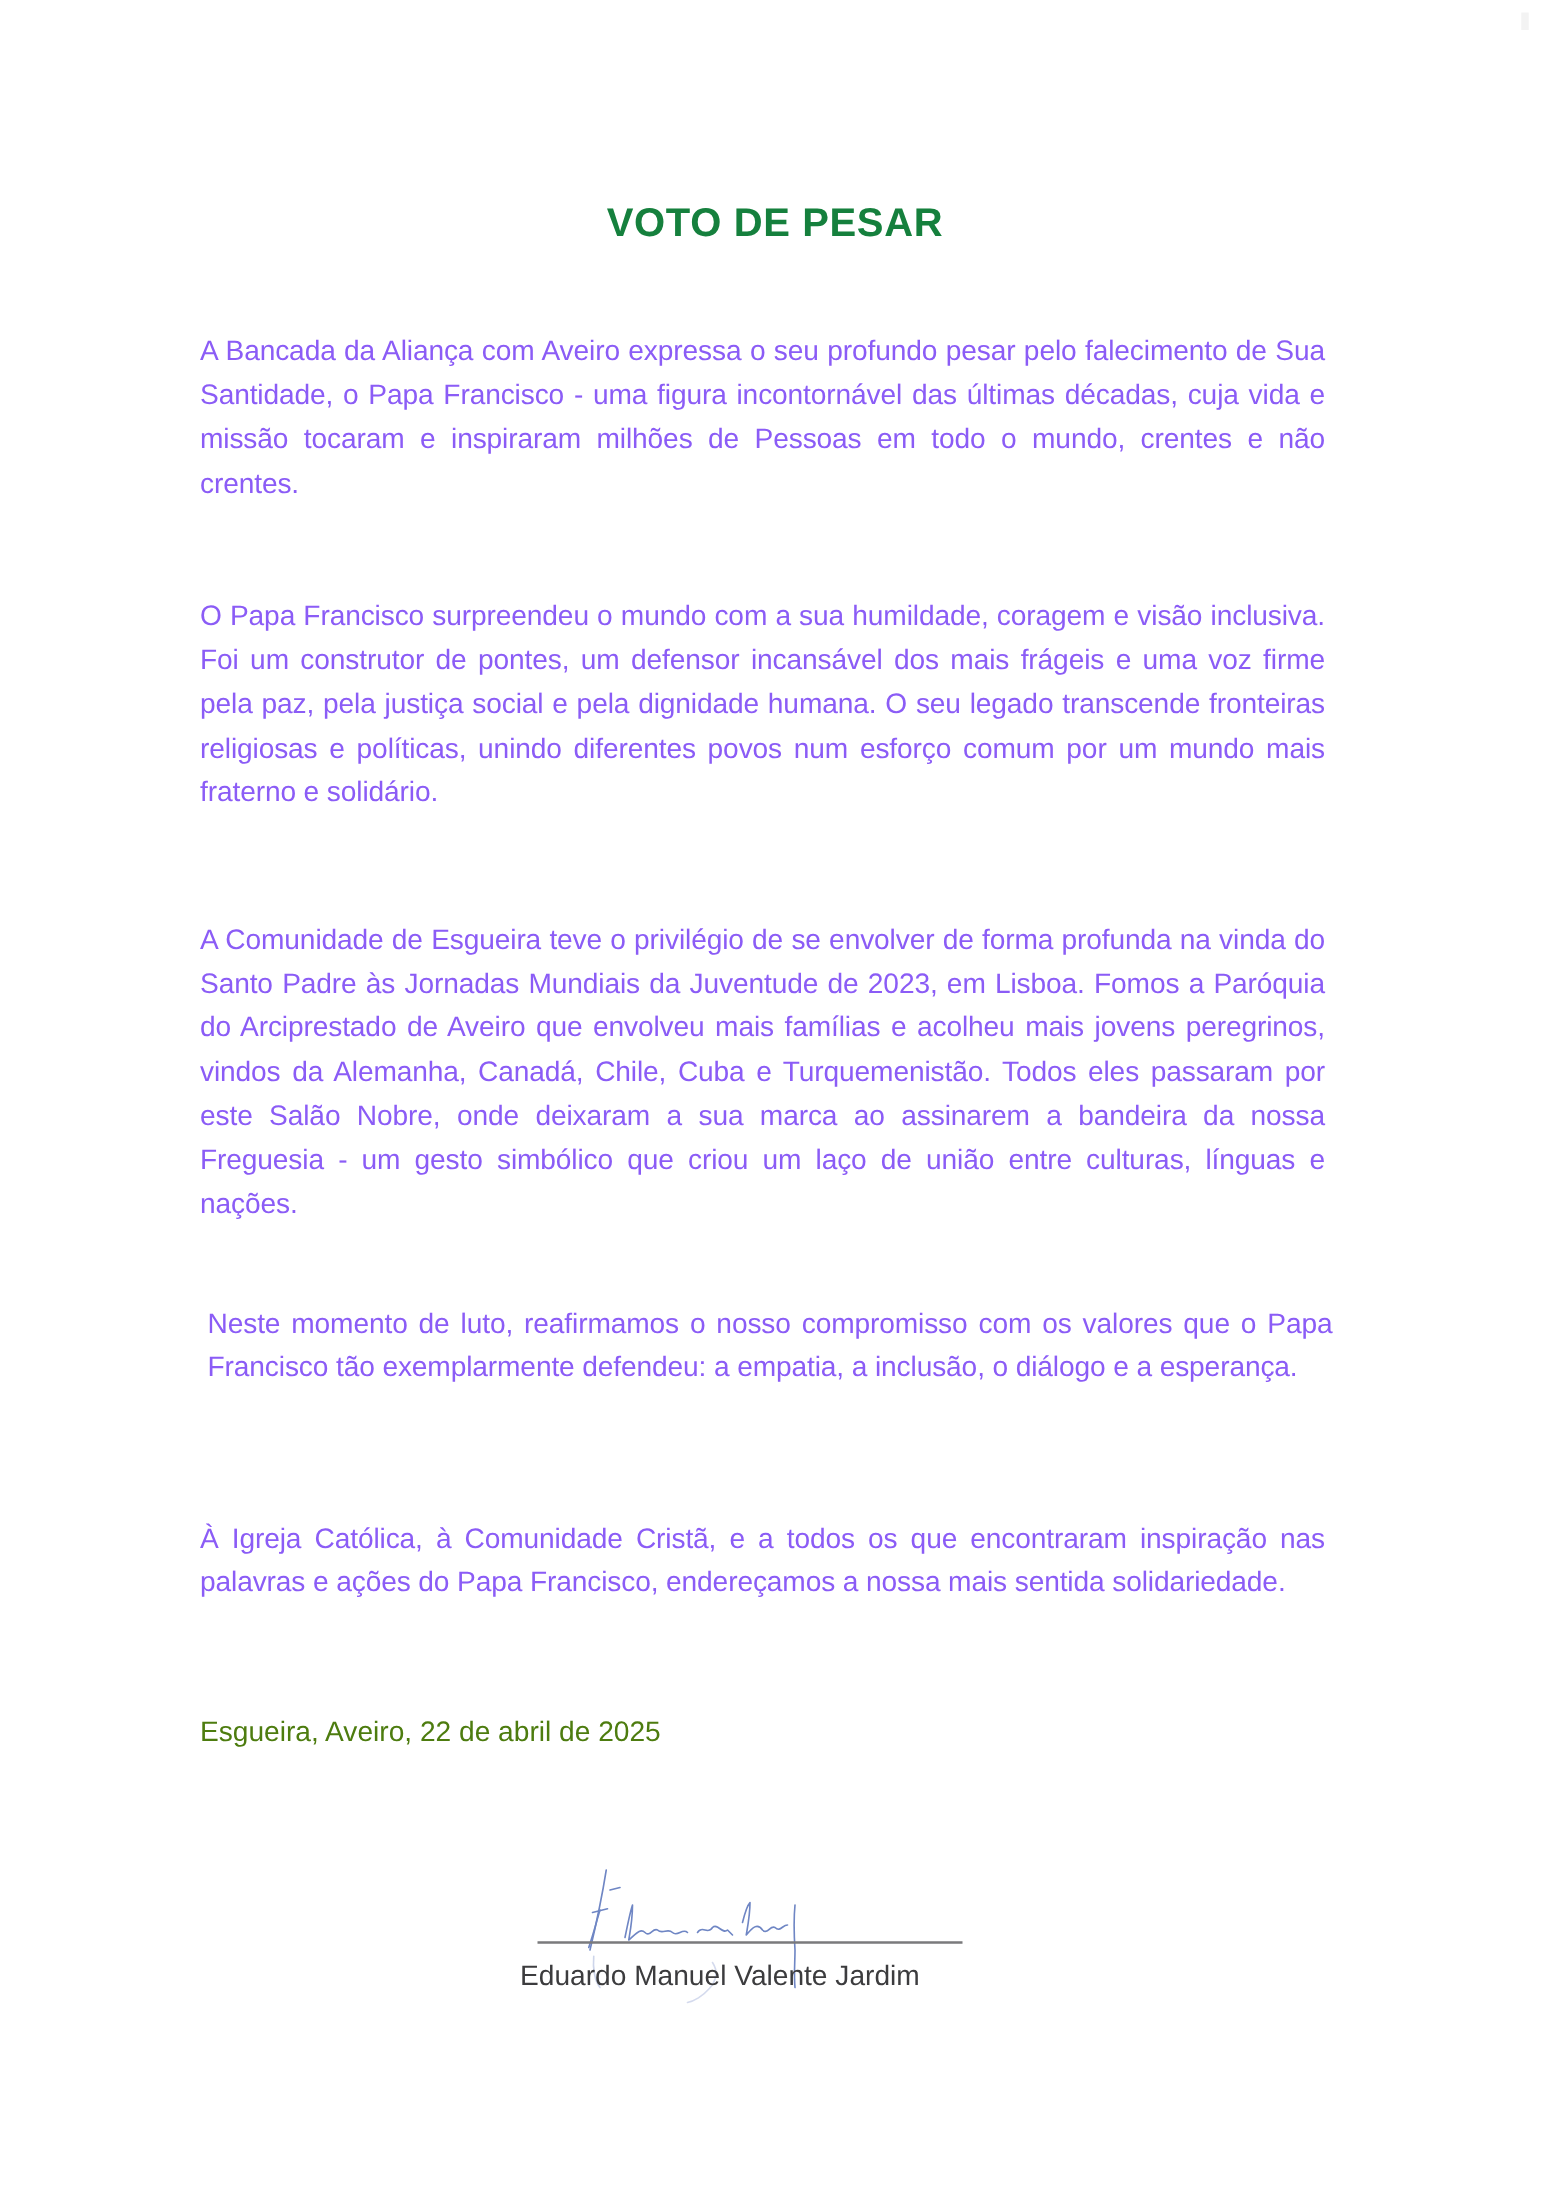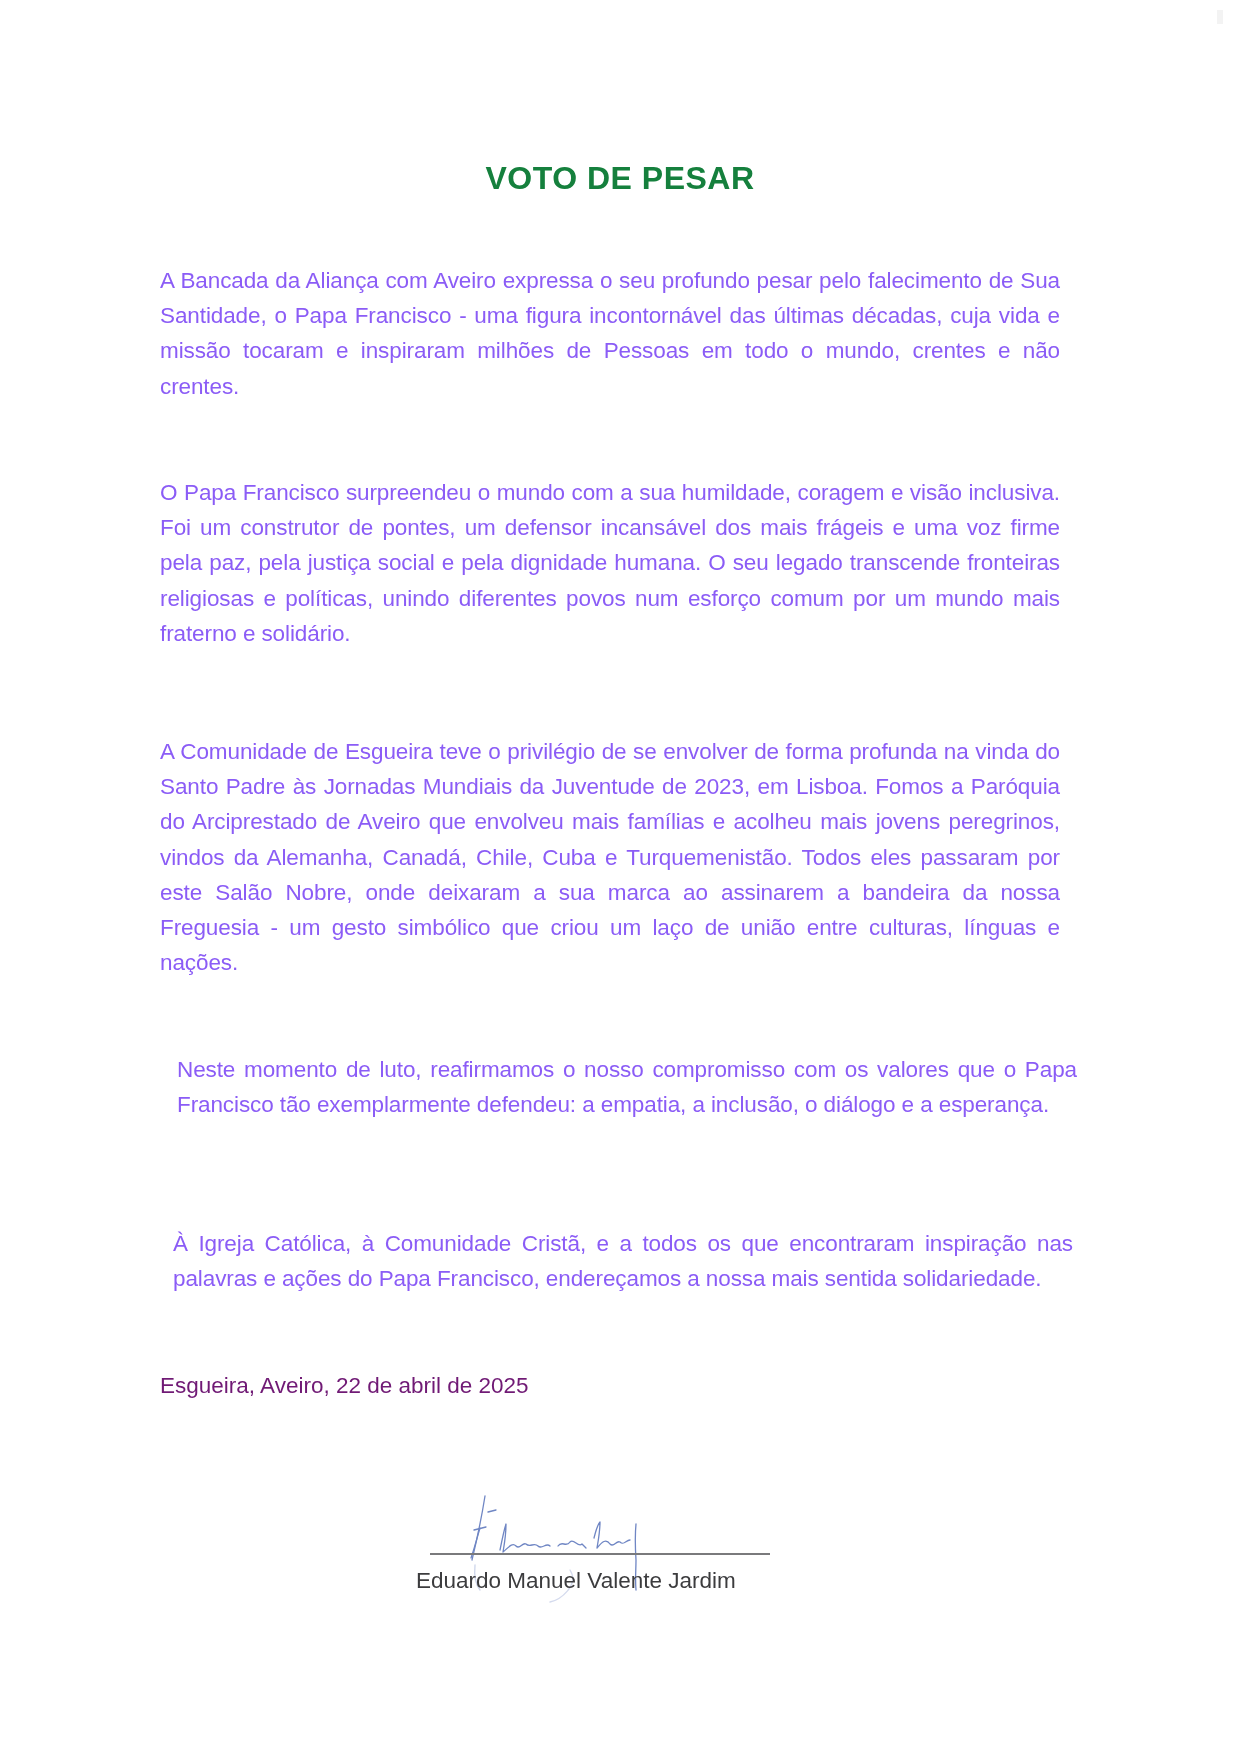--- a/index.html
+++ b/index.html
@@ -47,21 +47,21 @@
     }
     #p1 { top: 263px; }
     #p2 { top: 475px; }
     #p3 { top: 734px; }
     #p4 { top: 1035px; }
     #p5 { top: 1213px; }
     .line {
       position: absolute;
       left: 160px;
       font-size: 22.5px;
-      color: #701a75;
+      color: #4d7c0f;
       white-space: nowrap;
     }
     #date-line { top: 1373px; }
     #closing-line { top: 1423px; }
     .sig-area {
       position: absolute;
       left: 430px;
       top: 1490px;
       width: 350px;
       height: 120px;
@@ -95,22 +95,22 @@
 <body>
 
 <div class="page">
   <div class="scan-speck"></div>
 
   <div class="title">VOTO DE PESAR</div>
 
   <p class="para" id="p1" style="margin:0">A Bancada da Aliança com Aveiro expressa o seu profundo pesar pelo falecimento de Sua Santidade, o Papa Francisco - uma figura incontornável das últimas décadas, cuja vida e missão tocaram e inspiraram milhões de Pessoas em todo o mundo, crentes e não crentes.</p>
   <p class="para" id="p2" style="margin:0">O Papa Francisco surpreendeu o mundo com a sua humildade, coragem e visão inclusiva. Foi um construtor de pontes, um defensor incansável dos mais frágeis e uma voz firme pela paz, pela justiça social e pela dignidade humana. O seu legado transcende fronteiras religiosas e políticas, unindo diferentes povos num esforço comum por um mundo mais fraterno e solidário.</p>
   <p class="para" id="p3" style="margin:0">A Comunidade de Esgueira teve o privilégio de se envolver de forma profunda na vinda do Santo Padre às Jornadas Mundiais da Juventude de 2023, em Lisboa. Fomos a Paróquia do Arciprestado de Aveiro que envolveu mais famílias e acolheu mais jovens peregrinos, vindos da Alemanha, Canadá, Chile, Cuba e Turquemenistão. Todos eles passaram por este Salão Nobre, onde deixaram a sua marca ao assinarem a bandeira da nossa Freguesia - um gesto simbólico que criou um laço de união entre culturas, línguas e nações.</p>
-  <p class="para" id="p4" style="margin:17px">Neste momento de luto, reafirmamos o nosso compromisso com os valores que o Papa Francisco tão exemplarmente defendeu: a empatia, a inclusão, o diálogo e a esperança.</p>
-  <p class="para" id="p5" style="margin:13px">À Igreja Católica, à Comunidade Cristã, e a todos os que encontraram inspiração nas palavras e ações do Papa Francisco, endereçamos a nossa mais sentida solidariedade.</p>
+  <p class="para" id="p4" style="margin:6px">Neste momento de luto, reafirmamos o nosso compromisso com os valores que o Papa Francisco tão exemplarmente defendeu: a empatia, a inclusão, o diálogo e a esperança.</p>
+  <p class="para" id="p5" style="margin:0">À Igreja Católica, à Comunidade Cristã, e a todos os que encontraram inspiração nas palavras e ações do Papa Francisco, endereçamos a nossa mais sentida solidariedade.</p>
 
   <div class="line" id="date-line">Esgueira, Aveiro, 22 de abril de 2025</div>
 
   <svg class="sig-area" viewBox="0 0 350 120" width="350" height="120">
     <g id="sig-strokes" fill="none" stroke-width="1.3" stroke-linecap="round" stroke-linejoin="round">
 
       <path d="M55 6 C52 25, 48 45, 42 70" stroke="#6f86c4"></path>
       <path d="M58 22 L66 20" stroke="#6f86c4"></path>
       <path d="M50 38 C47 48, 45 56, 41 68" stroke="#6f86c4"></path>
       <path d="M44 40 L56 37" stroke="#6f86c4"></path>

